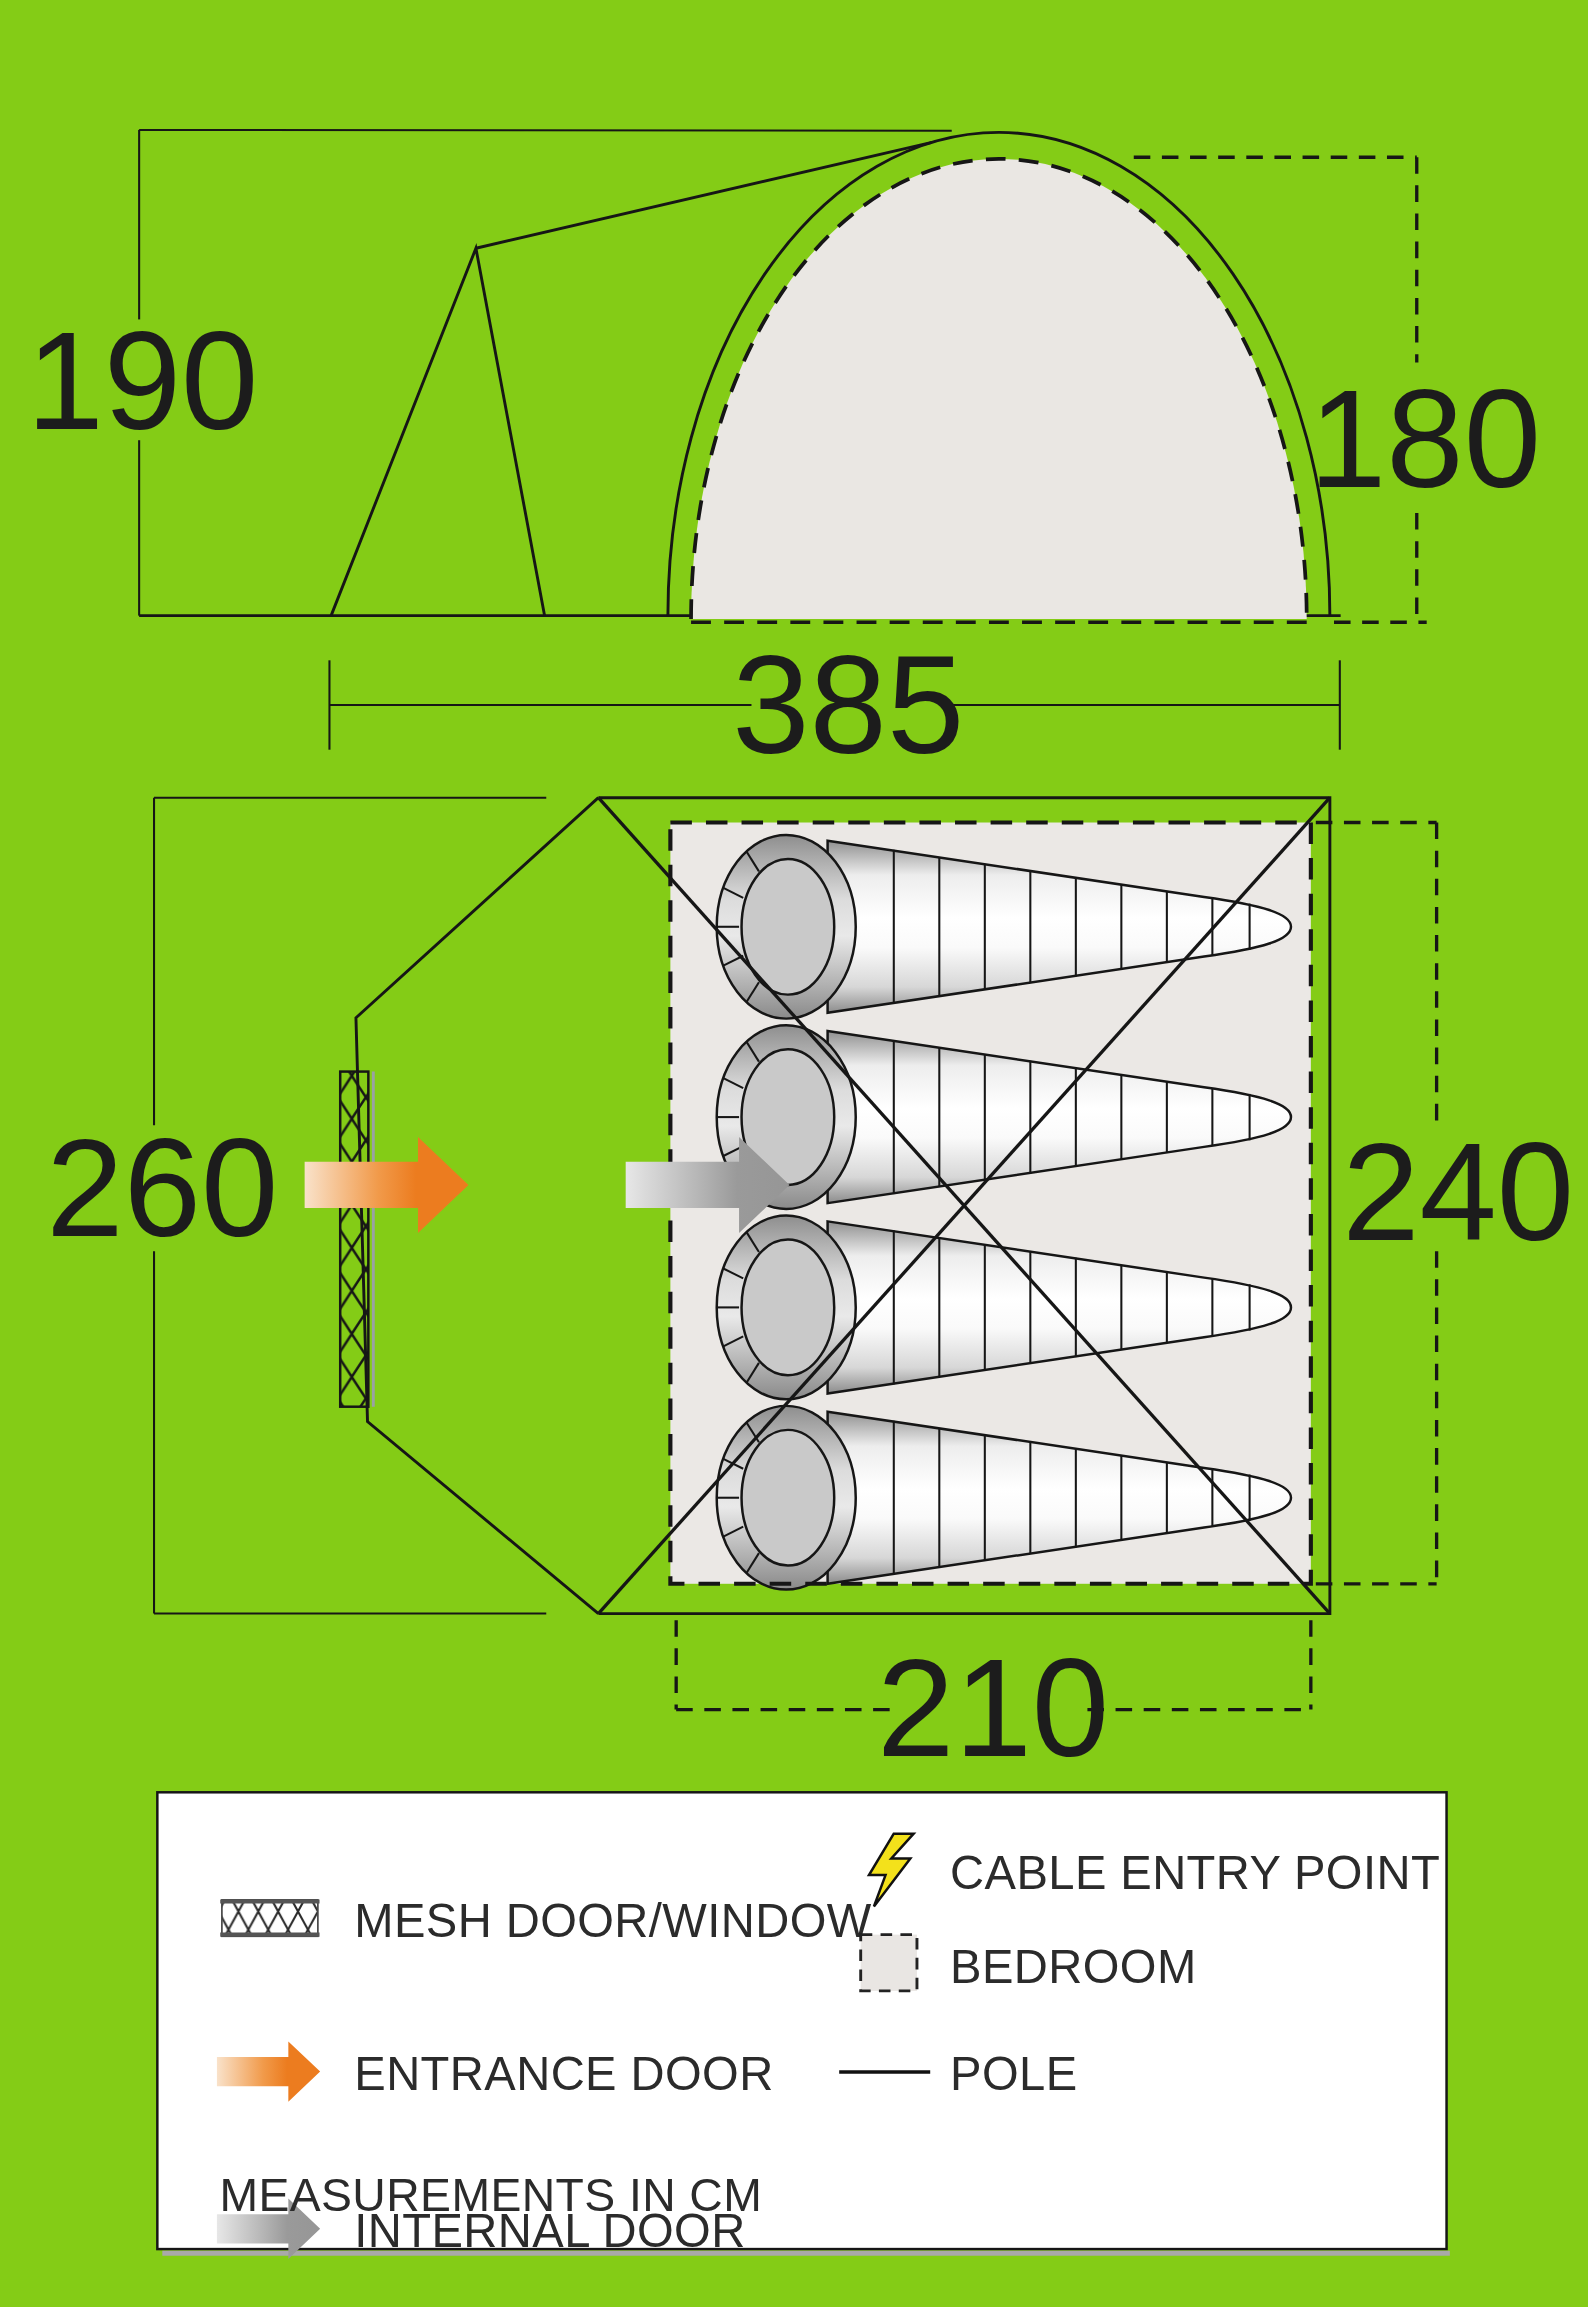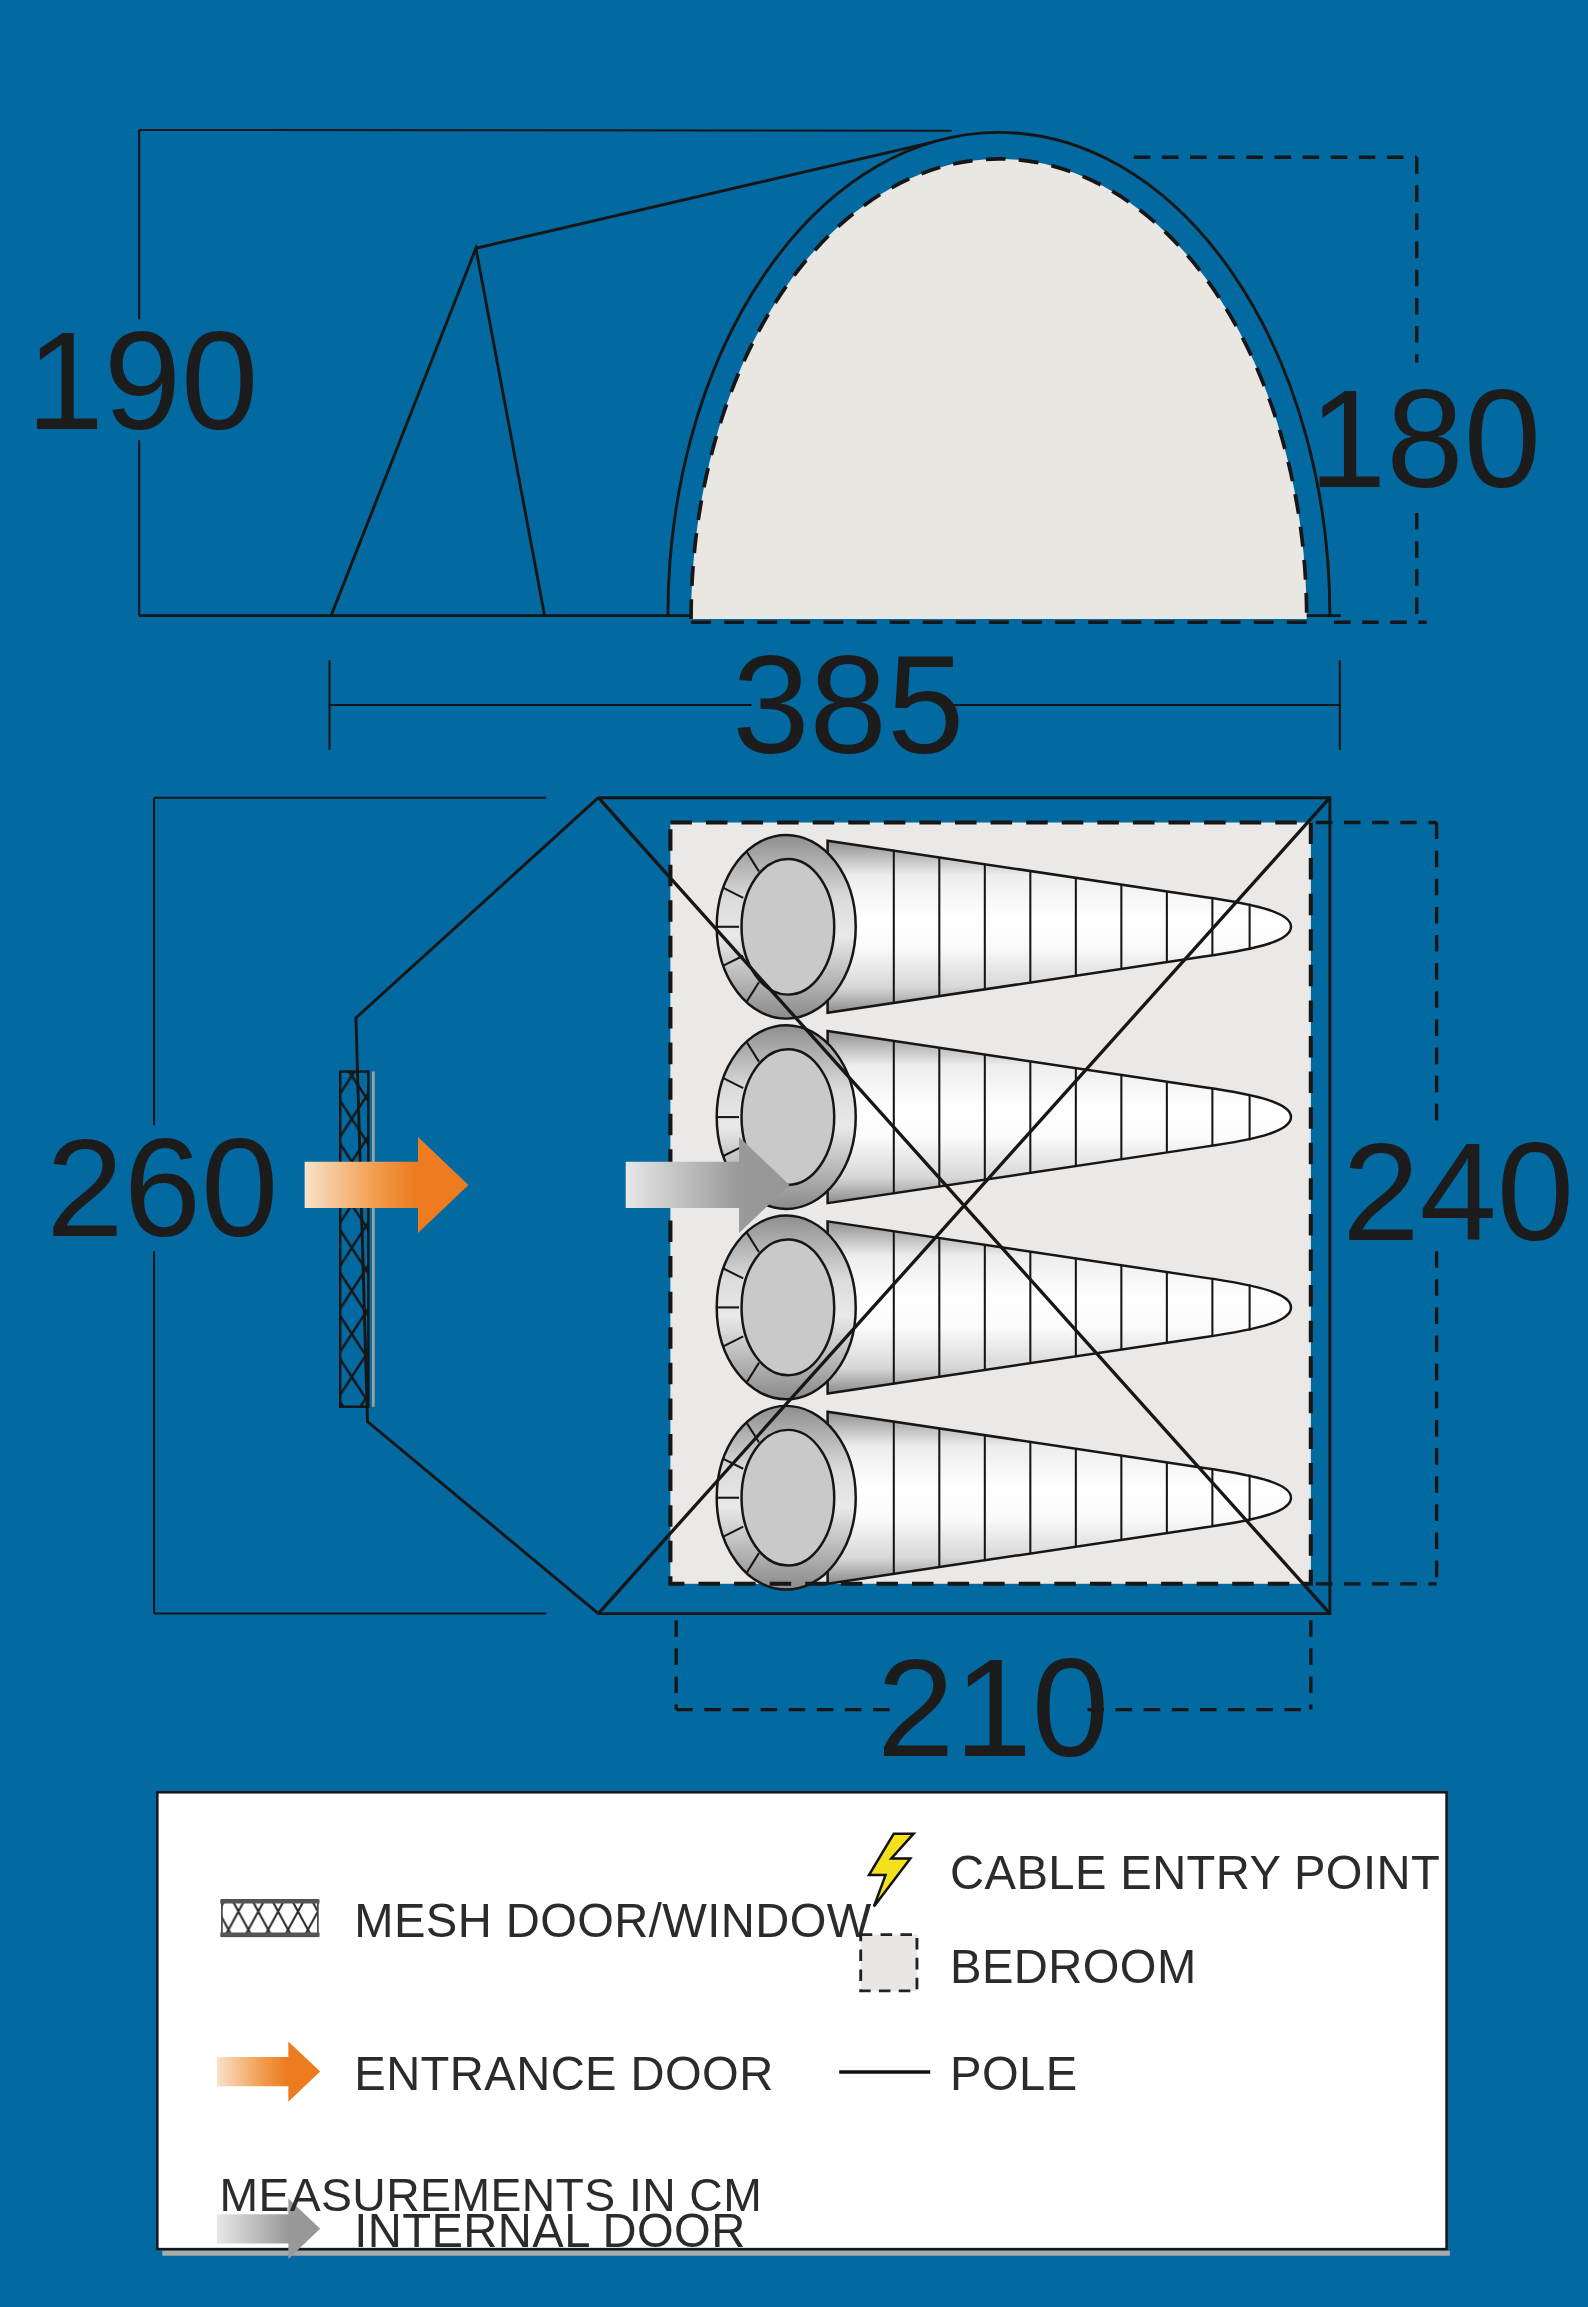--- a/index.html
+++ b/index.html
@@ -1,16 +1,16 @@
 <!DOCTYPE html>
 <html style="font-size:13.2px"><head>
 <meta charset="utf-8">
 <style>
   html,body{margin:0;padding:0;background:#ffffff;}
-  .canvas{width:1589px;height:2307px;background:#0369a1;position:relative;overflow:hidden;}
+  .canvas{width:1589px;height:2307px;background:#84cc16;position:relative;overflow:hidden;}
   svg{display:block;}
   text{font-family:"Liberation Sans","DejaVu Sans",sans-serif;fill:#1c1c1c;}
   .dimnum{font-size:168px;}
   .legtxt{font-size:57px;fill:#2b2b2b;letter-spacing:.5px;}
   .notetxt{font-size:56px;fill:#2b2b2b;letter-spacing:.5px;}
 </style>
 </head>
 <body>
 
 <div class="canvas">

